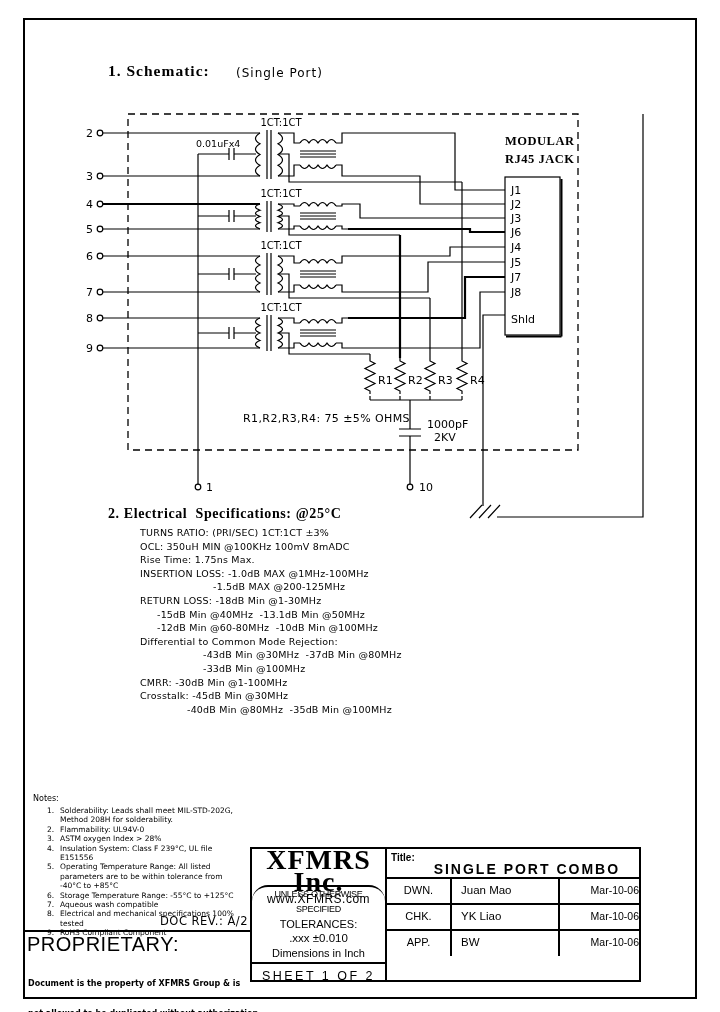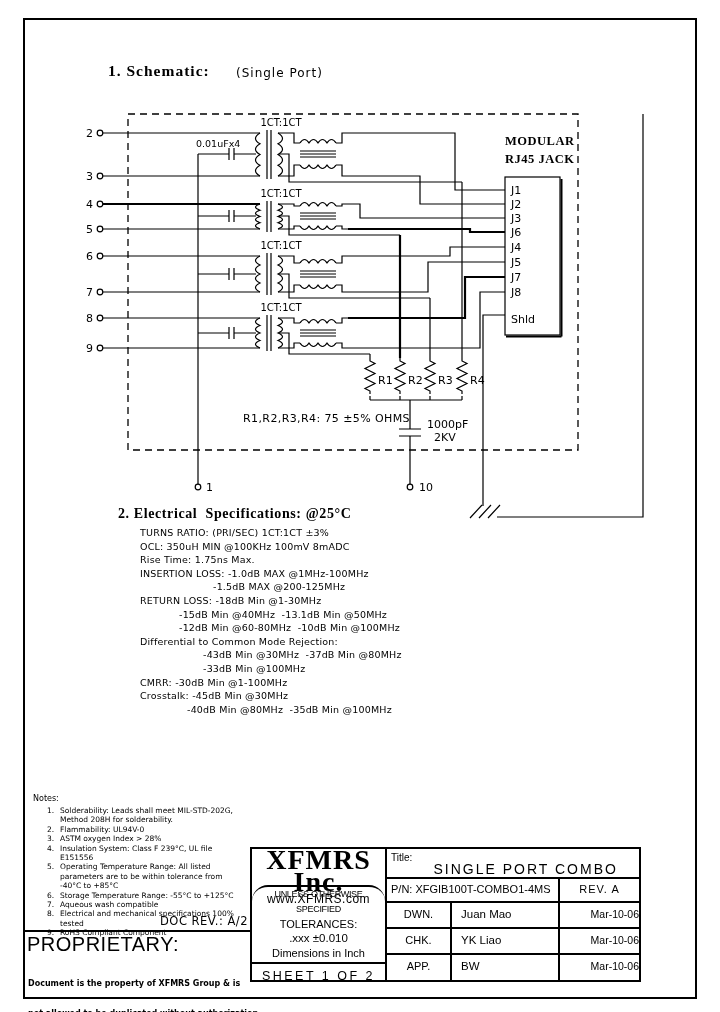--- a/index.html
+++ b/index.html
@@ -4,21 +4,21 @@
 <style>
   html,body{margin:0;padding:0;background:#fff;}
   body{width:720px;height:1012px;position:relative;font-family:"DejaVu Sans",sans-serif;color:#000;}
   .abs{position:absolute;}
   .frame{left:23px;top:18px;width:670px;height:977px;border:2px solid #000;}
   .h1{font-family:"Liberation Serif",serif;font-weight:bold;font-size:15.5px;letter-spacing:1px;white-space:pre;}
   .h1sub{font-size:12px;letter-spacing:1px;white-space:pre;}
   .h2{font-family:"Liberation Serif",serif;font-weight:bold;font-size:14px;letter-spacing:.6px;white-space:pre;}
   .specs{left:140px;top:526px;}
   .spec-line{font-size:9.5px;line-height:13.6px;white-space:pre;letter-spacing:.2px;}
-  .i39{margin-left:39px}.i47{margin-left:47px}.i63{margin-left:63px}.i73{margin-left:73px}
+  .i39{margin-left:17px}.i47{margin-left:47px}.i63{margin-left:63px}.i73{margin-left:73px}
   .notes{left:33px;top:794px;width:212px;}
   .notes-title{font-size:8px;margin-bottom:3px;}
   .note-item{display:flex;font-size:7.5px;line-height:9.4px;margin-left:14px;}
   .note-num{width:13px;flex:none;}
   .note-text{flex:1;}
   .docrev{left:126px;top:914px;width:122px;text-align:right;font-size:11.5px;letter-spacing:.5px;}
   .docrev-line{left:25px;top:930px;width:225px;height:0;border-top:2px solid #000;}
   .prop-head{left:27px;top:933px;font-size:20px;letter-spacing:.5px;font-family:"Liberation Sans",sans-serif;}
   .prop-body{left:28px;top:959px;font-size:8px;font-weight:bold;line-height:10px;white-space:pre;}
   
@@ -27,21 +27,21 @@
   .tb-right{flex:1;display:flex;flex-direction:column;}
   .tb-company{height:36px;text-align:center;}
   .tb-company .co{font-family:"Liberation Serif",serif;font-weight:bold;font-size:28px;line-height:22px;letter-spacing:1px;}
   .tb-company .web{font-size:12px;line-height:13px;letter-spacing:.5px;}
   .tb-tol{flex:1;border-top:2px solid #000;text-align:center;border-radius:16px;}
   .tb-tol .t1{font-size:9px;line-height:15px;letter-spacing:-0.3px;}
   .tb-tol .t2{font-size:11px;line-height:14px;}
   .tb-tol .t3{font-size:11.5px;line-height:14px;}
   .tb-tol .t4{font-size:11px;line-height:17px;}
   .tb-sheet{height:25px;border-top:2px solid #000;text-align:center;font-size:12.5px;letter-spacing:2.5px;line-height:25px;white-space:pre;}
-  .tb-title-row{height:28px;display:flex;}
+  .tb-title-row{height:28px;display:flex;font-weight:bold;}
   .tb-title-label{font-size:10px;padding:3px 0 0 4px;}
   .tb-title-text{flex:1;text-align:center;font-size:14px;letter-spacing:2px;line-height:40px;white-space:pre;}
   .tb-pn-row{height:22px;border-top:2px solid #000;display:flex;}
   .pn-cell{flex:1;font-size:11px;line-height:21px;padding-left:4px;white-space:pre;}
   .rev-cell{width:79px;border-left:2px solid #000;text-align:center;font-size:11px;letter-spacing:1px;line-height:21px;}
   .tb-sig{height:24px;border-top:2px solid #000;display:flex;}
   .tb-sig:last-child{height:25px;}
   .sig-label{width:63px;text-align:center;font-size:11px;line-height:23px;}
   .sig-name{flex:1;border-left:2px solid #000;font-size:11.5px;line-height:23px;padding-left:9px;}
   .sig-date{width:79px;border-left:2px solid #000;text-align:right;font-size:10.5px;line-height:23px;}
@@ -215,21 +215,21 @@
     <text class="sv-j" x="511" y="323">Shld</text>
   </g>
 
   <g>
     <path class="w" d="M505 315 L483 315 L483 506"></path>
     <path class="w" d="M643 114 L643 517 L497 517"></path>
     <path class="w" d="M470 518 L482 505 M479 518 L491 505 M488 518 L500 505"></path>
   </g>
 </svg>
 
-<div class="abs h2" style="left:118px;top:506px;text-align:center;">2. Electrical  Specifications: @25°C</div>
+<div class="abs h2" style="left:108px;top:506px;text-align:center;">2. Electrical  Specifications: @25°C</div>
 
 <div class="abs specs">
   <div class="spec-line">TURNS RATIO: (PRI/SEC) 1CT:1CT ±3%</div>
   <div class="spec-line">OCL: 350uH MIN @100KHz 100mV 8mADC</div>
   <div class="spec-line">Rise Time: 1.75ns Max.</div>
   <div class="spec-line">INSERTION LOSS: -1.0dB MAX @1MHz-100MHz</div>
   <div class="spec-line i73">-1.5dB MAX @200-125MHz</div>
   <div class="spec-line">RETURN LOSS: -18dB Min @1-30MHz</div>
   <div class="spec-line i39">-15dB Min @40MHz  -13.1dB Min @50MHz</div>
   <div class="spec-line i39">-12dB Min @60-80MHz  -10dB Min @100MHz</div>
@@ -302,24 +302,20 @@
       <div class="t3">.xxx ±0.010</div>
       <div class="t4">Dimensions in Inch</div>
     </div>
     <div class="tb-sheet">SHEET 1 OF 2</div>
   </div>
   <div class="tb-right">
     <div class="tb-title-row">
       <div class="tb-title-label">Title:</div>
       <div class="tb-title-text">SINGLE PORT COMBO</div>
     </div>
-    <div class="tb-pn-row">
-      <div class="pn-cell">P/N: XFGIB100T-COMBO1-4MS</div>
-      <div class="rev-cell">REV. A</div>
-    </div>
     <div class="tb-sig">
       <div class="sig-label">DWN.</div>
       <div class="sig-name">Juan Mao</div>
       <div class="sig-date">Mar-10-06</div>
     </div>
     <div class="tb-sig">
       <div class="sig-label">CHK.</div>
       <div class="sig-name">YK Liao</div>
       <div class="sig-date">Mar-10-06</div>
     </div>

